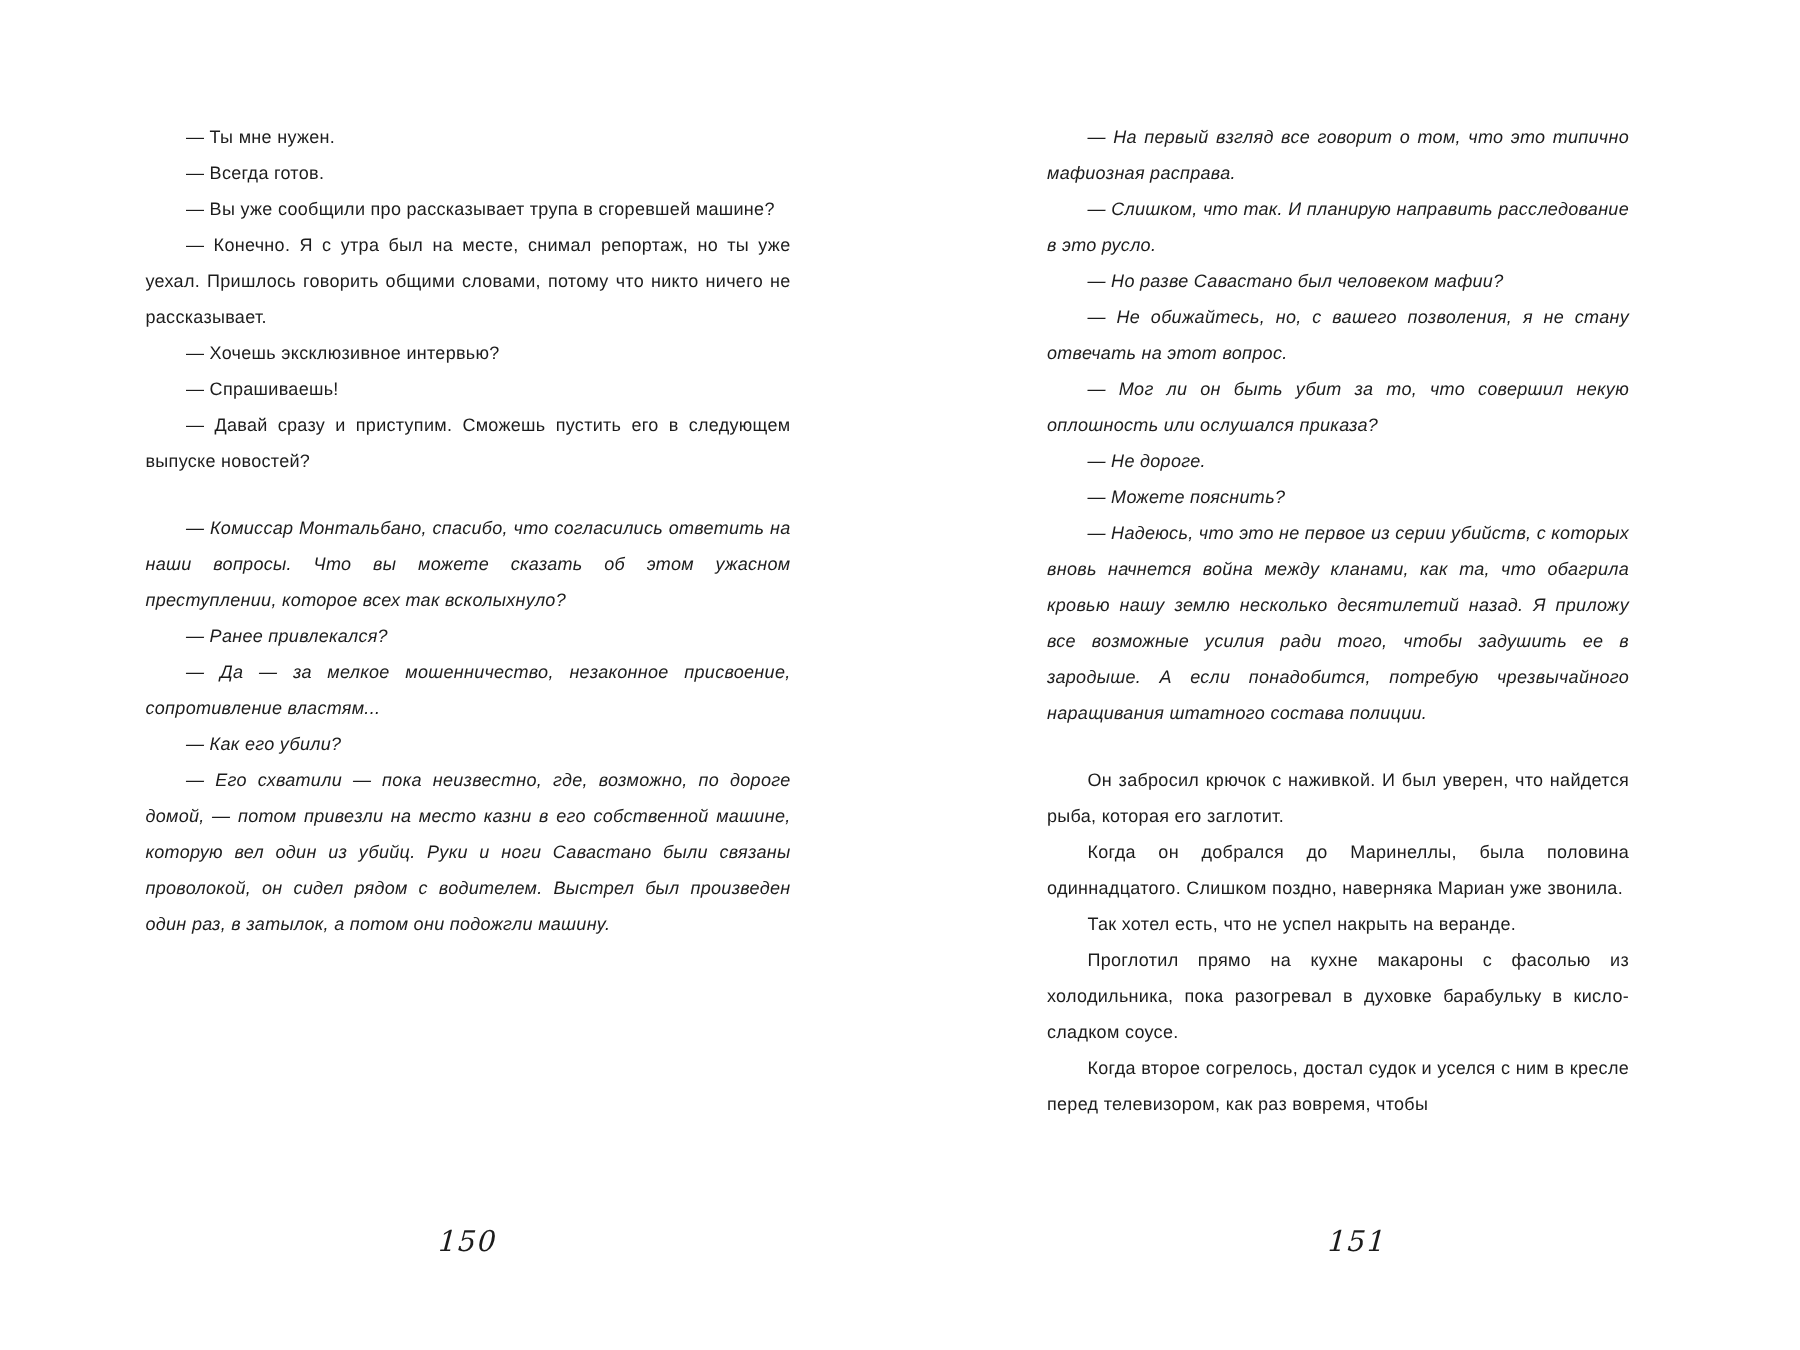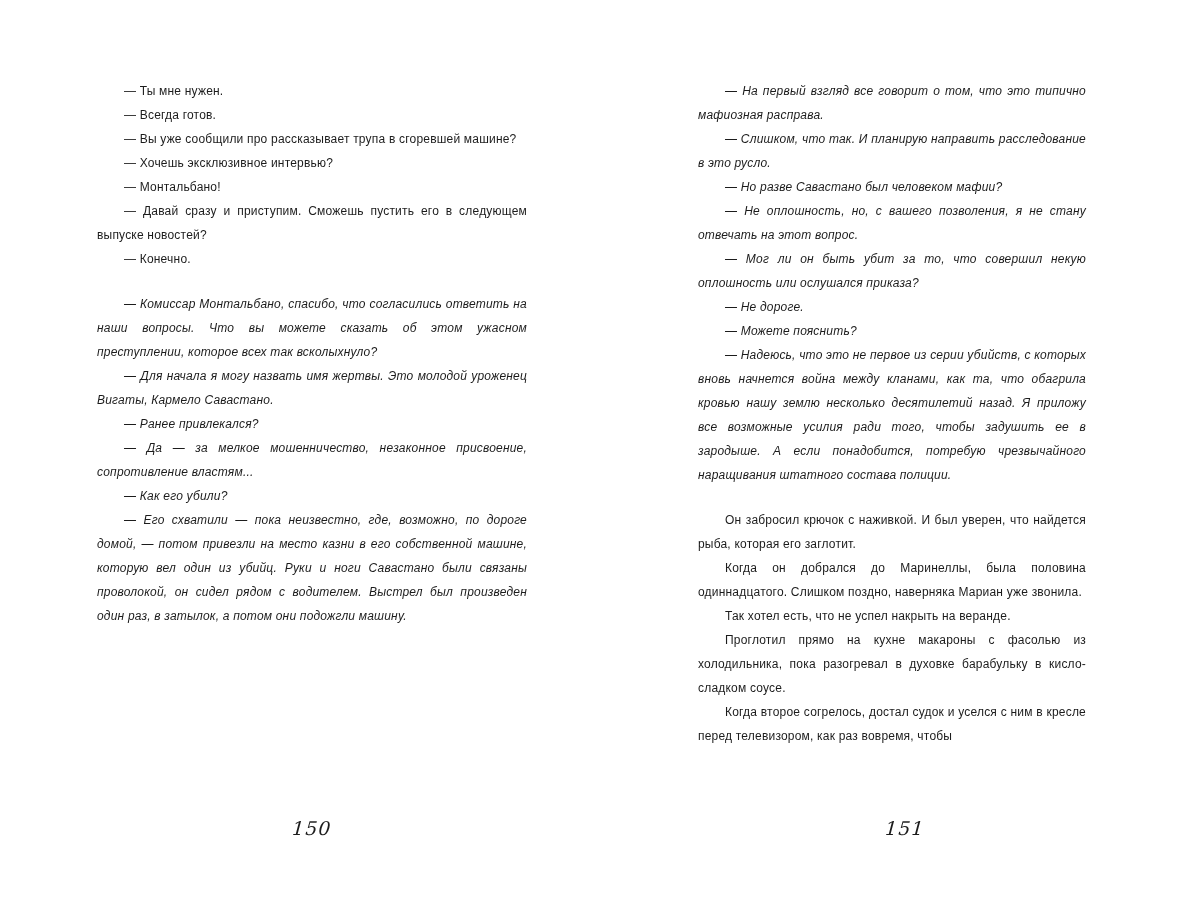--- a/index.html
+++ b/index.html
@@ -62,41 +62,40 @@
 </head>
 <body>
 
 <div class="canvas">
 
   <div class="page page-left">
     <div class="text-block">
         <p class="para normal">— Ты мне нужен.</p>
         <p class="para normal">— Всегда готов.</p>
         <p class="para normal">— Вы уже сообщили про рассказывает трупа в сго­ревшей машине?</p>
+        <p class="para normal">— Конечно. Я с утра был на месте, снимал репортаж, но ты уже уехал. Пришлось говорить общими словами, потому что никто ничего не рассказывает.</p>
         <p class="para normal">— Хочешь эксклюзивное интервью?</p>
-        <p class="para normal">— Монтальбано!</p>
+        <p class="para normal">— Спрашиваешь!</p>
         <p class="para normal">— Давай сразу и приступим. Сможешь пустить его в следующем выпуске новостей?</p>
-        <p class="para normal">— Конечно.</p>
         <p class="para spacer"></p>
         <p class="para italic">— Комиссар Монтальбано, спасибо, что согласи­лись ответить на наши вопросы. Что вы можете ска­зать об этом ужасном преступлении, которое всех так всколыхнуло?</p>
-        <p class="para italic">— Для начала я могу назвать имя жертвы. Это моло­дой уроженец Вигаты, Кармело Савастано.</p>
         <p class="para italic">— Ранее привлекался?</p>
         <p class="para italic">— Да — за мелкое мошенничество, незаконное при­своение, сопротивление властям...</p>
         <p class="para italic">— Как его убили?</p>
         <p class="para italic">— Его схватили — пока неизвестно, где, возможно, по дороге домой, — потом привезли на место казни в его собственной машине, которую вел один из убийц. Руки и ноги Савастано были связаны проволокой, он сидел рядом с водителем. Выстрел был произведен один раз, в затылок, а потом они подожгли машину.</p>
       </div>
     <div class="page-number">150</div>
   </div>
 
   <div class="page page-right">
     <div class="text-block">
         <p class="para italic">— На первый взгляд все говорит о том, что это ти­пично мафиозная расправа.</p>
         <p class="para italic">— Слишком, что так. И планирую направить рассле­дование в это русло.</p>
         <p class="para italic">— Но разве Савастано был человеком мафии?</p>
-        <p class="para italic">— Не оплошность, но, с вашего позволения, я не стану отвечать на этот вопрос.</p>
+        <p class="para italic">— Не обижайтесь, но, с вашего позволения, я не стану отвечать на этот вопрос.</p>
         <p class="para italic">— Мог ли он быть убит за то, что совершил некую оплошность или ослушался приказа?</p>
         <p class="para italic">— Не дороге.</p>
         <p class="para italic">— Можете пояснить?</p>
         <p class="para italic">— Надеюсь, что это не первое из серии убийств, с которых вновь начнется война между кланами, как та, что обагрила кровью нашу землю несколько деся­тилетий назад. Я приложу все возможные усилия ради того, чтобы задушить ее в зародыше. А если понадо­бится, потребую чрезвычайного наращивания штатно­го состава полиции.</p>
         <p class="para spacer"></p>
         <p class="para normal">Он забросил крючок с наживкой. И был уверен, что найдется рыба, которая его заглотит.</p>
         <p class="para normal">Когда он добрался до Маринеллы, была половина одиннадцатого. Слишком поздно, наверняка Мариан уже звонила.</p>
         <p class="para normal">Так хотел есть, что не успел накрыть на веранде.</p>
         <p class="para normal">Проглотил прямо на кухне макароны с фасолью из холодильника, пока разогревал в духовке барабульку в кисло-сладком соусе.</p>
         <p class="para normal">Когда второе согрелось, достал судок и уселся с ним в кресле перед телевизором, как раз вовремя, чтобы</p>

